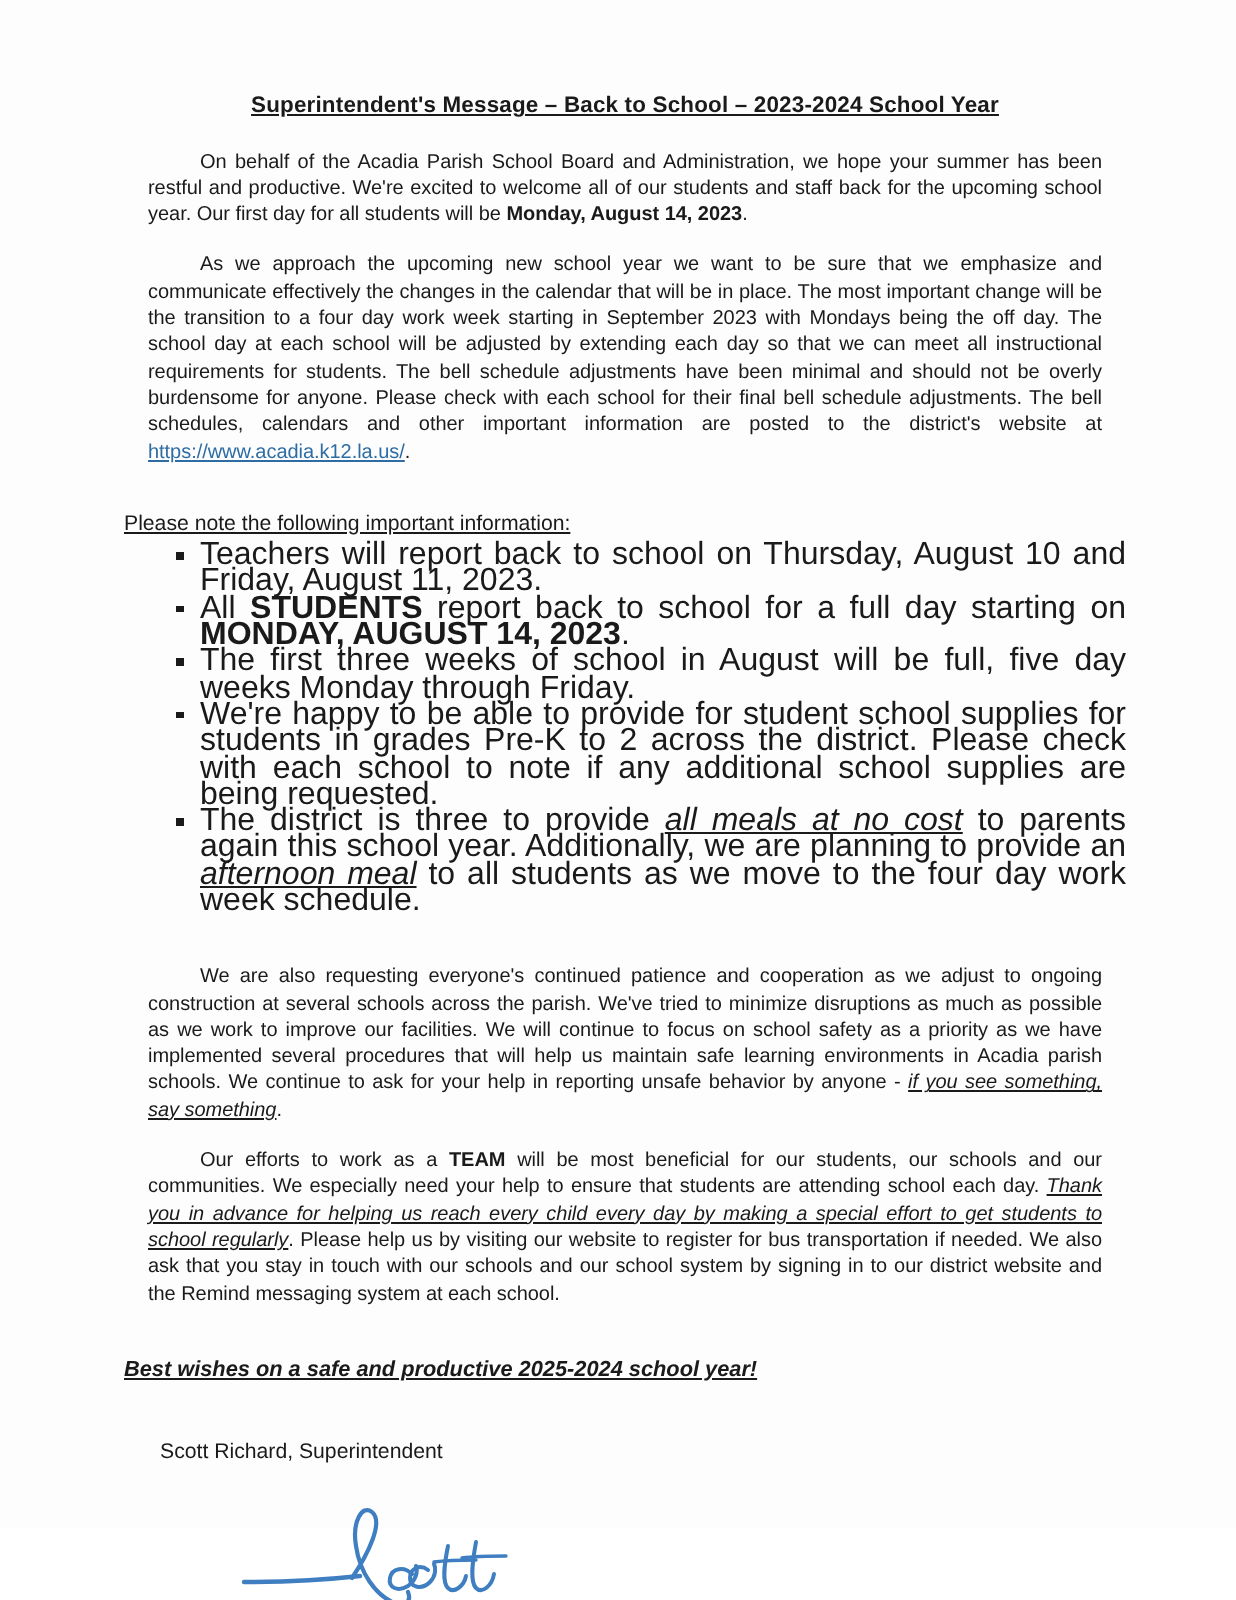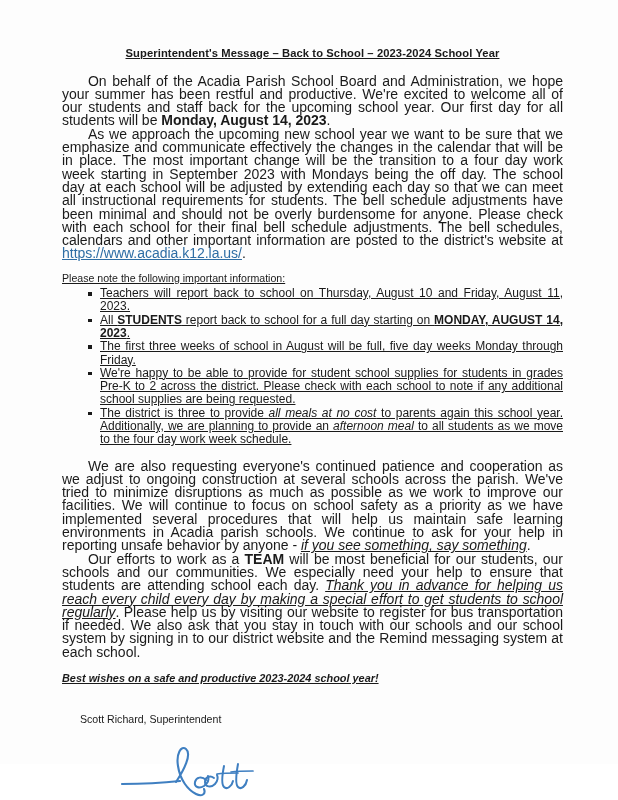--- a/index.html
+++ b/index.html
@@ -25,25 +25,25 @@
   .doc-title {
     text-align: center;
     font-size: 11.2px;
     font-weight: bold;
     text-decoration: underline;
     letter-spacing: 0.1px;
     margin: 6px 0 14px 0;
     line-height: 1.3;
   }
   .para {
-    font-size: 14px;
+    font-size: 10px;
     line-height: 13.3px;
     text-align: justify;
     text-indent: 26px;
-    margin: 0;
+    margin: 12px;
     letter-spacing: -0.02px;
   }
   .gap-md { height: 11px; }
   .gap-lg { height: 13px; }
   .b { font-weight: bold; }
   .iu { font-style: italic; text-decoration: underline; }
   .link {
     color: #2e6da4;
     text-decoration: underline;
   }
@@ -53,26 +53,25 @@
     text-decoration: underline;
     margin: 0;
   }
   ul.bullets {
     list-style: none;
     margin: 2px 0 0 0;
     padding: 0;
   }
   ul.bullets > li {
     position: relative;
-    font-size: 12px;
+    font-size: 16px;
     line-height: 13.3px;
     text-align: justify;
     padding-left: 38px;
     margin-bottom: 0px;
-    text-decoration: underline;
   }
   ul.bullets > li::before {
     content: "";
     position: absolute;
     left: 26px;
     top: 5px;
     width: 3.5px;
     height: 3.5px;
     background: #1a1a1a;
   }
@@ -119,21 +118,21 @@
   </ul>
 
   <div class="gap-lg"></div>
 
   <p class="para"><span>We are also requesting everyone's continued patience and cooperation as we adjust to ongoing construction at several schools across the parish. We've tried to minimize disruptions as much as possible as we work to improve our facilities. We will continue to focus on school safety as a priority as we have implemented several procedures that will help us maintain safe learning environments in Acadia parish schools. We continue to ask for your help in reporting unsafe behavior by anyone - </span><span class="iu">if you see something, say something</span><span>.</span></p>
 
   <p class="para"><span>Our efforts to work as a </span><span class="b">TEAM</span><span> will be most beneficial for our students, our schools and our communities. We especially need your help to ensure that students are attending school each day. </span><span class="iu">Thank you in advance for helping us reach every child every day by making a special effort to get students to school regularly</span><span>. Please help us by visiting our website to register for bus transportation if needed. We also ask that you stay in touch with our schools and our school system by signing in to our district website and the Remind messaging system at each school.</span></p>
 
   <div class="gap-lg"></div>
 
-  <p class="closing">Best wishes on a safe and productive 2023-2024 school year!</p>
+  <p class="closing">Best wishes on a safe and productive 2025-2024 school year!</p>
 
   <div class="gap-md"></div>
 
   <p class="signer">Scott Richard, Superintendent</p>
 
   <div class="sig-wrap">
     <svg width="200" height="58" viewBox="0 0 200 58" fill="none" xmlns="http://www.w3.org/2000/svg">
       <g stroke="#3f7fc1" fill="none" stroke-linecap="round" stroke-linejoin="round">
         <path d="M8 40 C 28 40, 48 39, 66 37" stroke-width="2.2"></path>
         <path d="M62 38 C 70 26, 78 10, 72 5 C 67 1, 62 10, 64 22 C 66 36, 74 46, 82 50 C 88 53, 92 50, 90 45" stroke-width="2.1"></path>

